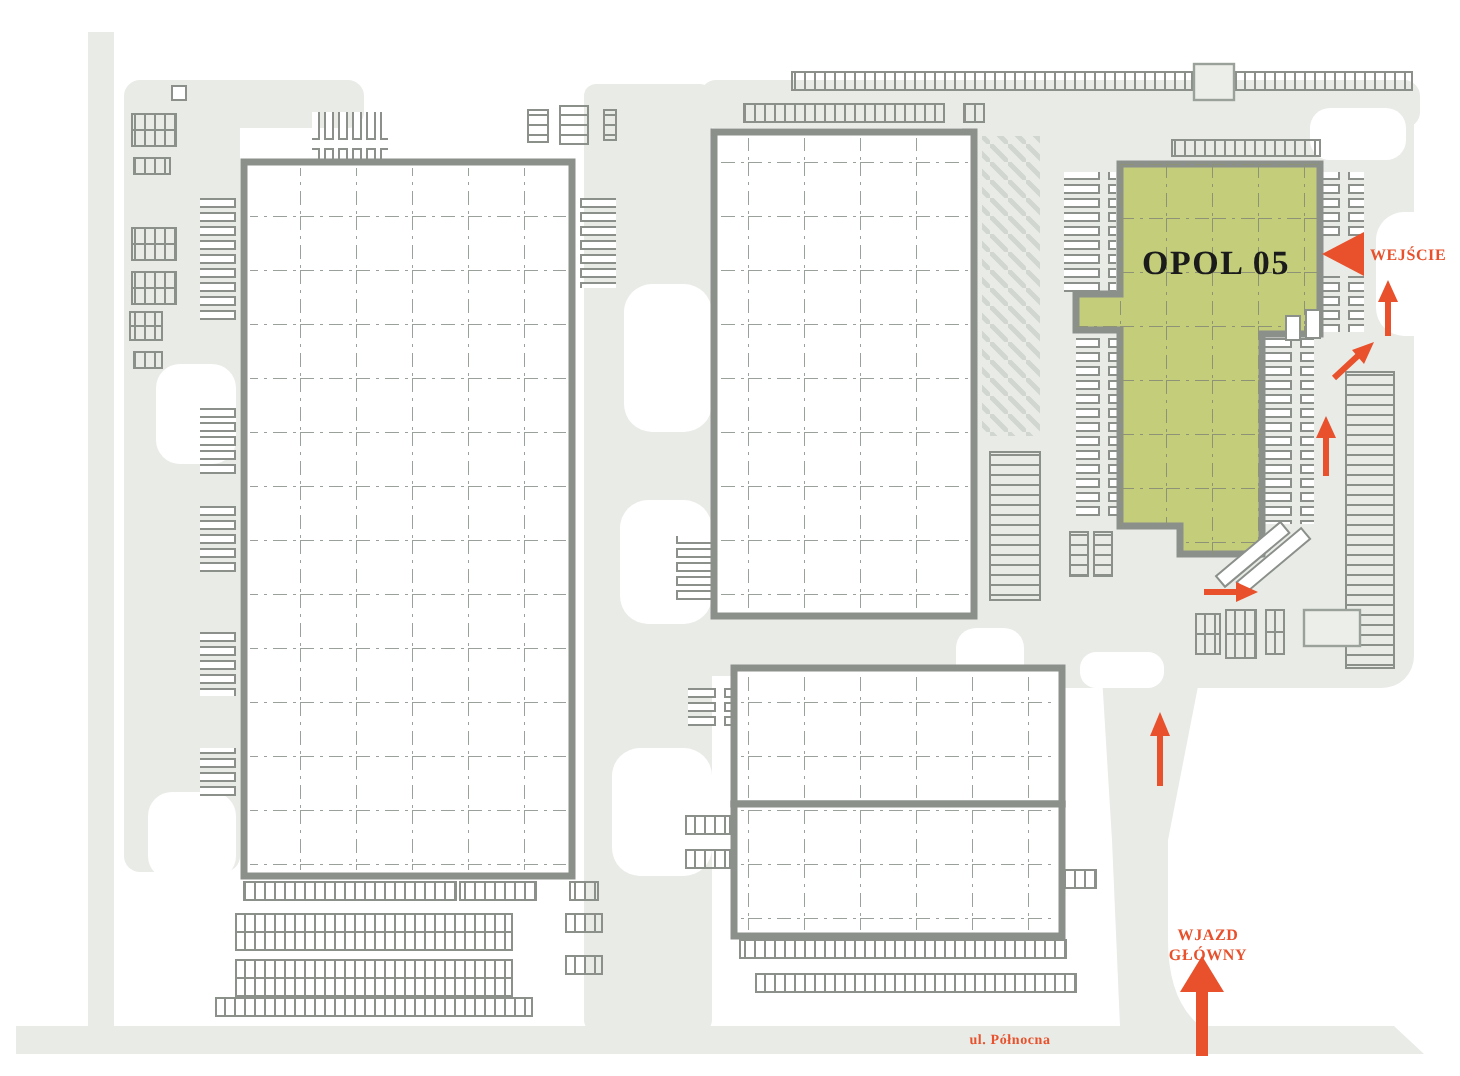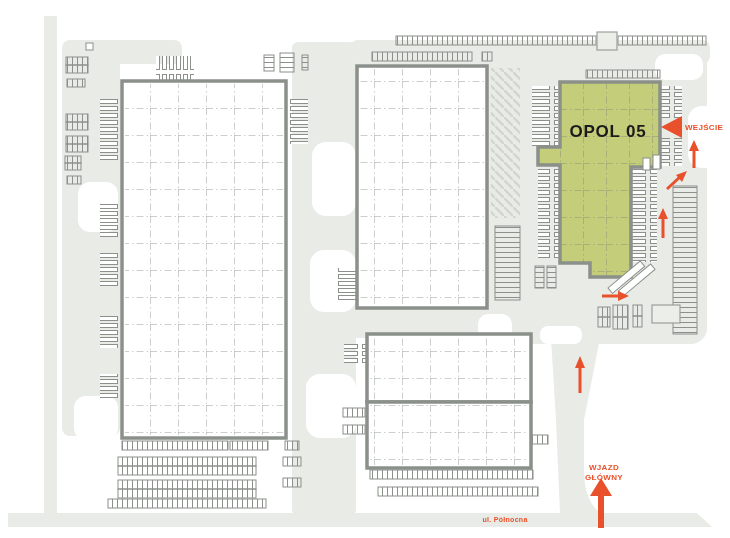--- a/index.html
+++ b/index.html
@@ -1,17 +1,17 @@
 <!DOCTYPE html>
 <html><head>
 <meta charset="utf-8">
 <style>
   html,body{margin:0;padding:0;background:#ffffff;}
   .stage{width:730px;height:538px;position:relative;background:#ffffff;overflow:hidden;
-         font-family:Liberation Sans, sans-serif;}
+         font-family:Liberation Serif, serif;}
   svg{display:block;}
   .road{fill:#e9ebe7;}
   .isl{fill:#ffffff;}
   .bld{fill:#ffffff;stroke:#8b908b;stroke-width:3.5;}
   .park{fill:url(#pv);stroke:#8b908b;stroke-width:1;}
   .parkh{fill:url(#ph);stroke:#8b908b;stroke-width:1;}
   .hatch{fill:url(#diag);stroke:none;}
   .dockl{fill:url(#dockL);stroke:none;}
   .docku{fill:url(#dockU);stroke:none;}
   .misc{fill:#eceee9;stroke:#9aa09a;stroke-width:1.2;}

